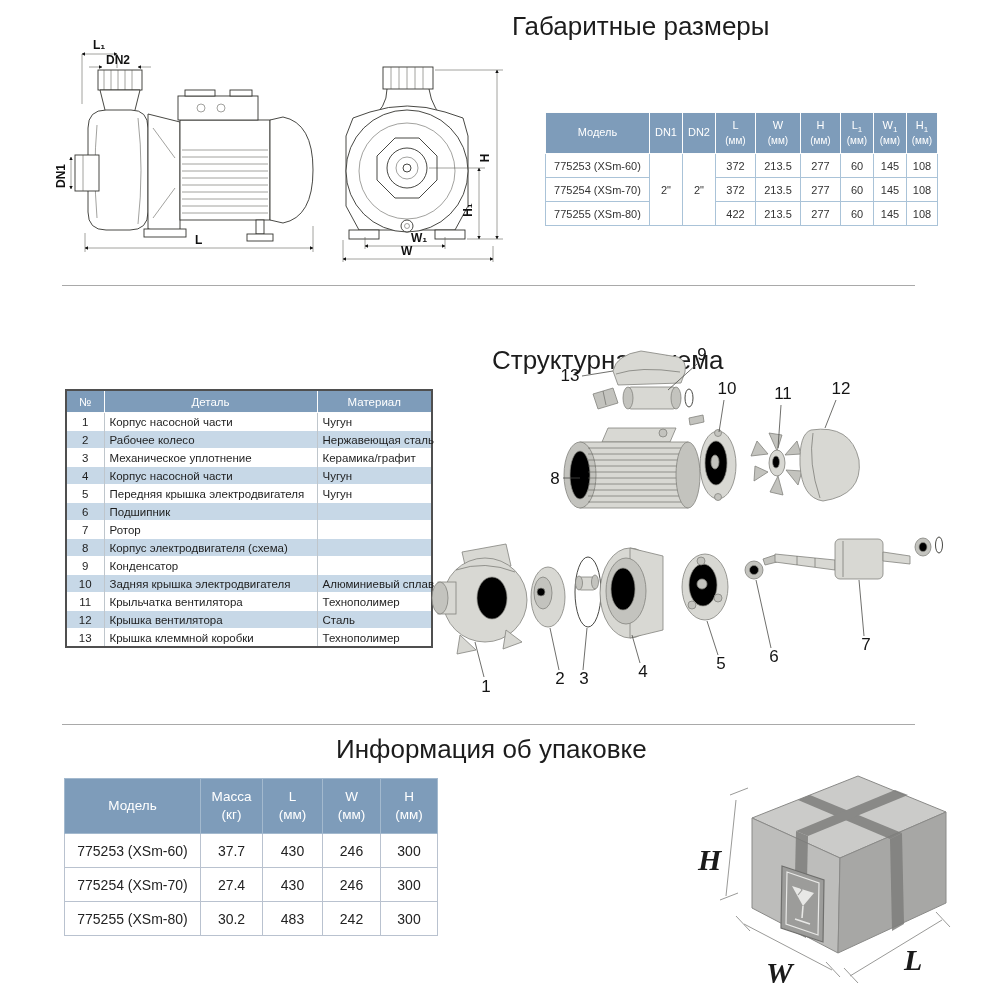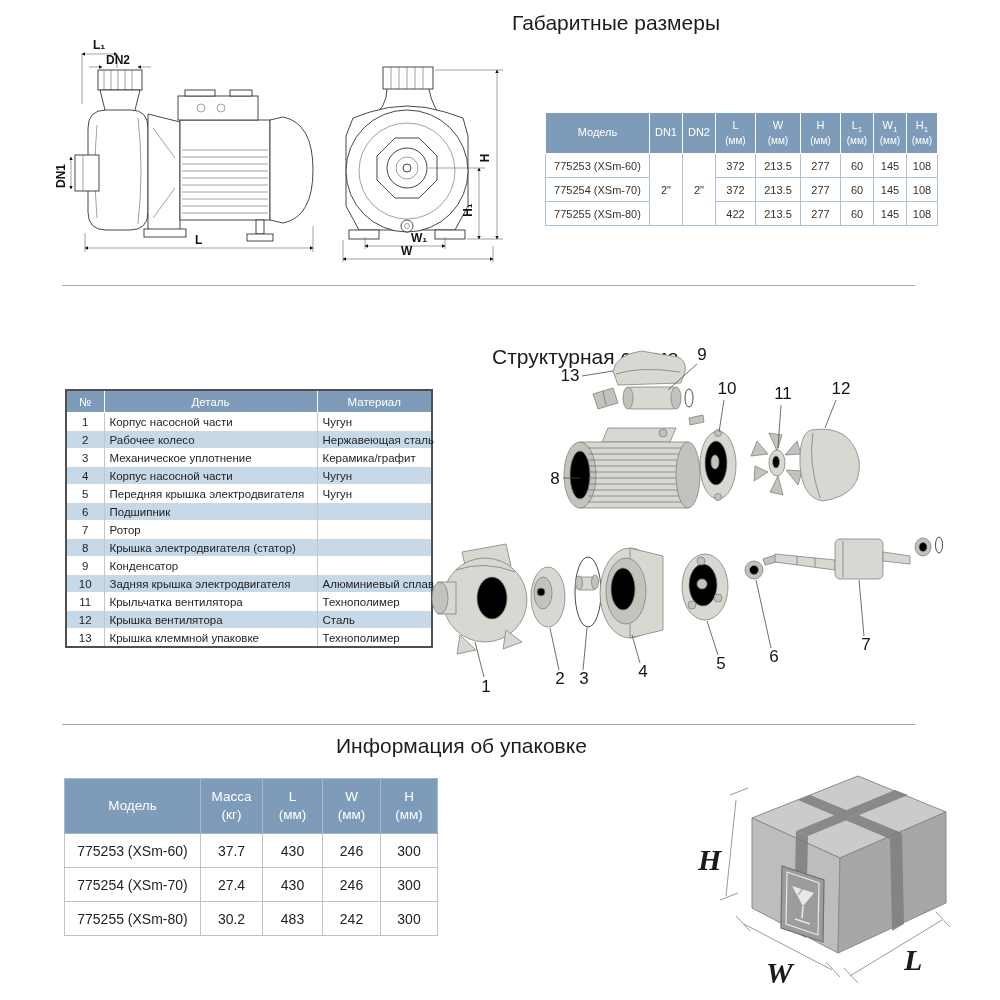--- a/index.html
+++ b/index.html
@@ -1,20 +1,20 @@
 <!DOCTYPE html>
 <html><head>
 <meta charset="utf-8">
 <style>
   html,body{margin:0;padding:0;}
   body{width:1000px;height:1000px;position:relative;background:#fff;
        font-family:"Liberation Sans",sans-serif;color:#222;overflow:hidden;}
   svg{position:absolute;overflow:visible;}
   svg text{font-family:"Liberation Sans",sans-serif;}
-  .title{position:absolute;font-size:21px;font-weight:400;color:#1c1c1c;white-space:nowrap;}
+  .title{position:absolute;font-size:26px;font-weight:400;color:#1c1c1c;white-space:nowrap;}
   #title-dim{left:512px;top:11px;}
   #title-struct{left:492px;top:297px;margin-top:48px;}
   #title-pack{left:336px;top:734px;}
   .divider{position:absolute;left:62px;width:853px;height:1px;background:#a9a9a9;}
   #divider-1{top:285px;}
   #divider-2{top:724px;}
 
   table{position:absolute;border-collapse:collapse;table-layout:fixed;}
   th{font-weight:400;}
 
@@ -299,21 +299,21 @@
         <td>Подшипник</td>
         <td></td>
       </tr>
     <tr>
         <td class="num">7</td>
         <td>Ротор</td>
         <td></td>
       </tr>
     <tr class="alt">
         <td class="num">8</td>
-        <td>Крышка электродвигателя (статор)</td>
+        <td>Корпус электродвигателя (схема)</td>
         <td></td>
       </tr>
     <tr>
         <td class="num">9</td>
         <td>Конденсатор</td>
         <td></td>
       </tr>
     <tr class="alt">
         <td class="num">10</td>
         <td>Задняя крышка электродвигателя</td>
@@ -324,21 +324,21 @@
         <td>Крыльчатка вентилятора</td>
         <td>Технополимер</td>
       </tr>
     <tr class="alt">
         <td class="num">12</td>
         <td>Крышка вентилятора</td>
         <td>Сталь</td>
       </tr>
     <tr>
         <td class="num">13</td>
-        <td>Крышка клеммной упаковке</td>
+        <td>Крышка клеммной коробки</td>
         <td>Технополимер</td>
       </tr>
   </tbody>
 </table>
 
 <svg id="svg-exploded" style="left:430px;top:330px" width="525" height="375" viewBox="0 0 525 375">
 
   <path class="gp" d="M183,41 Q186,25 211,21 L248,27 Q257,31 255,42 L251,53 L188,55 Z"></path>
   <path class="thin" d="M186,44 Q210,36 250,42"></path>
 

